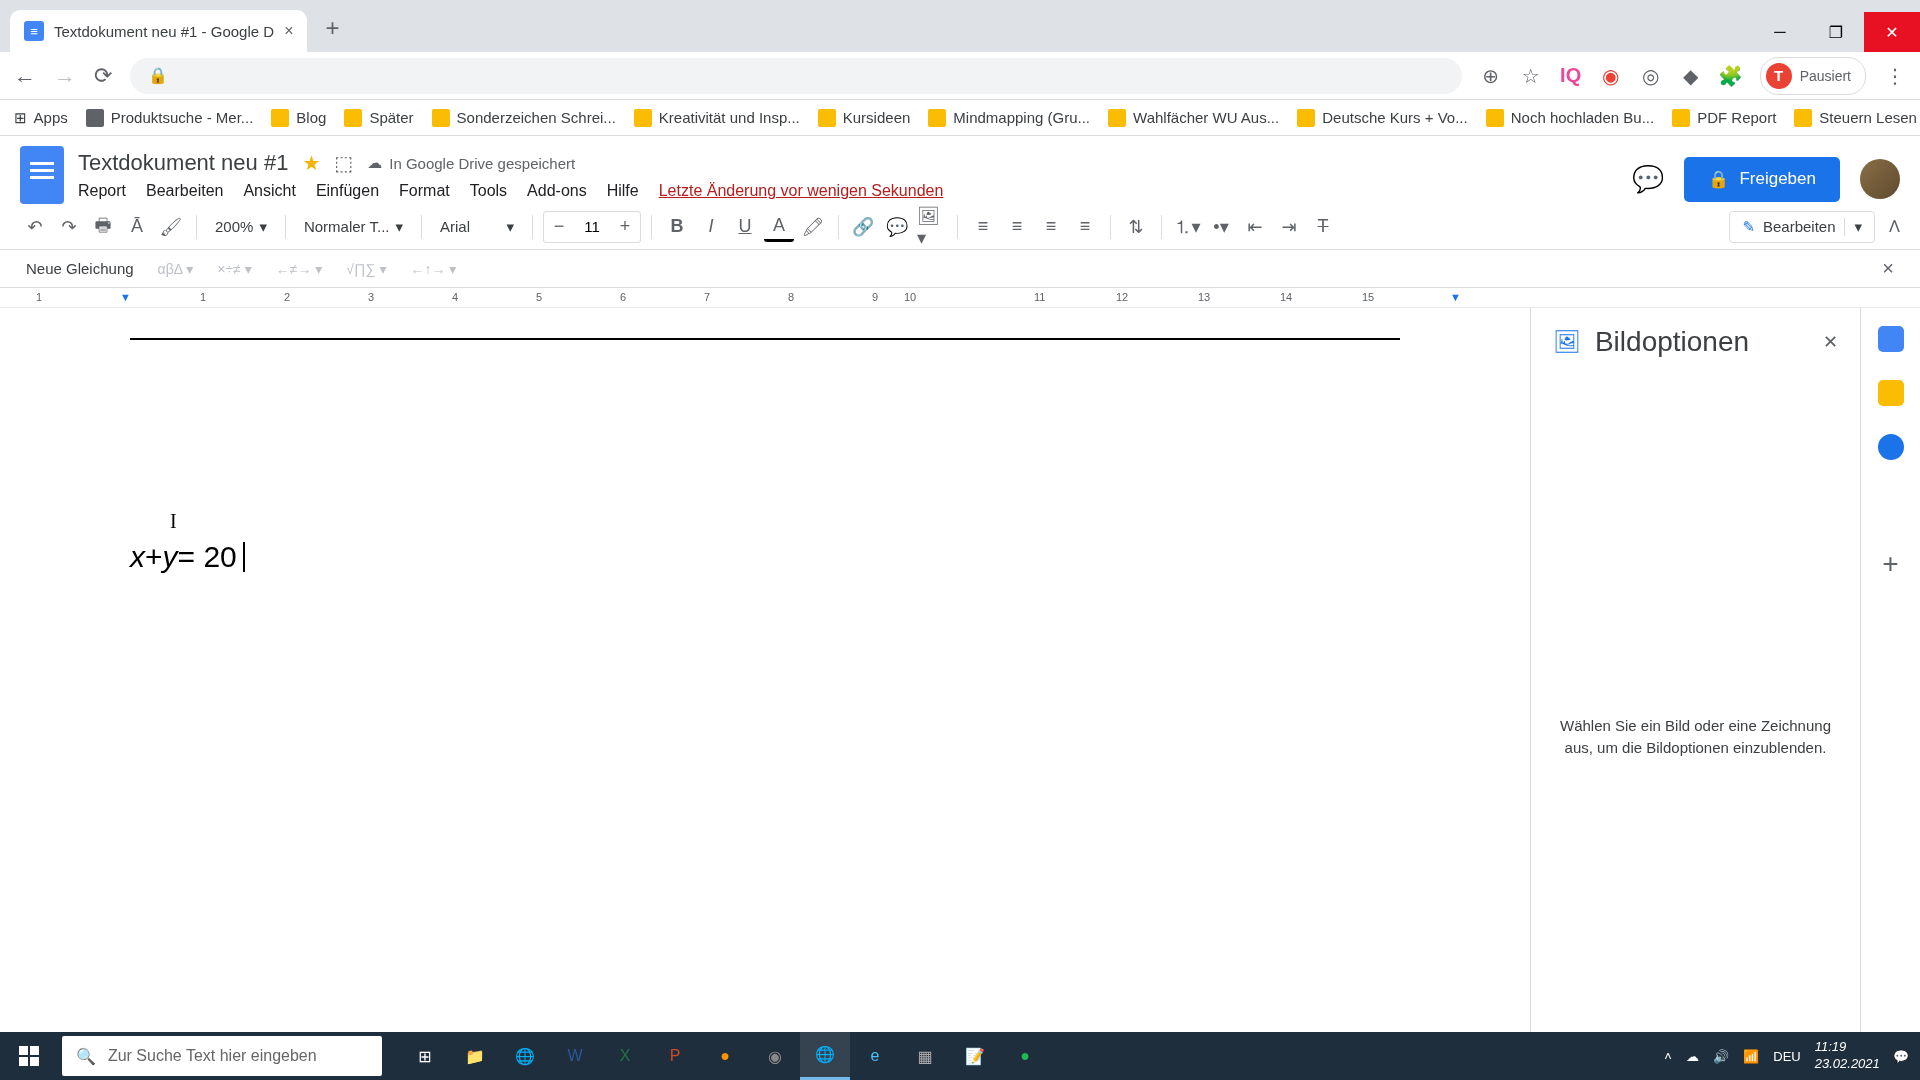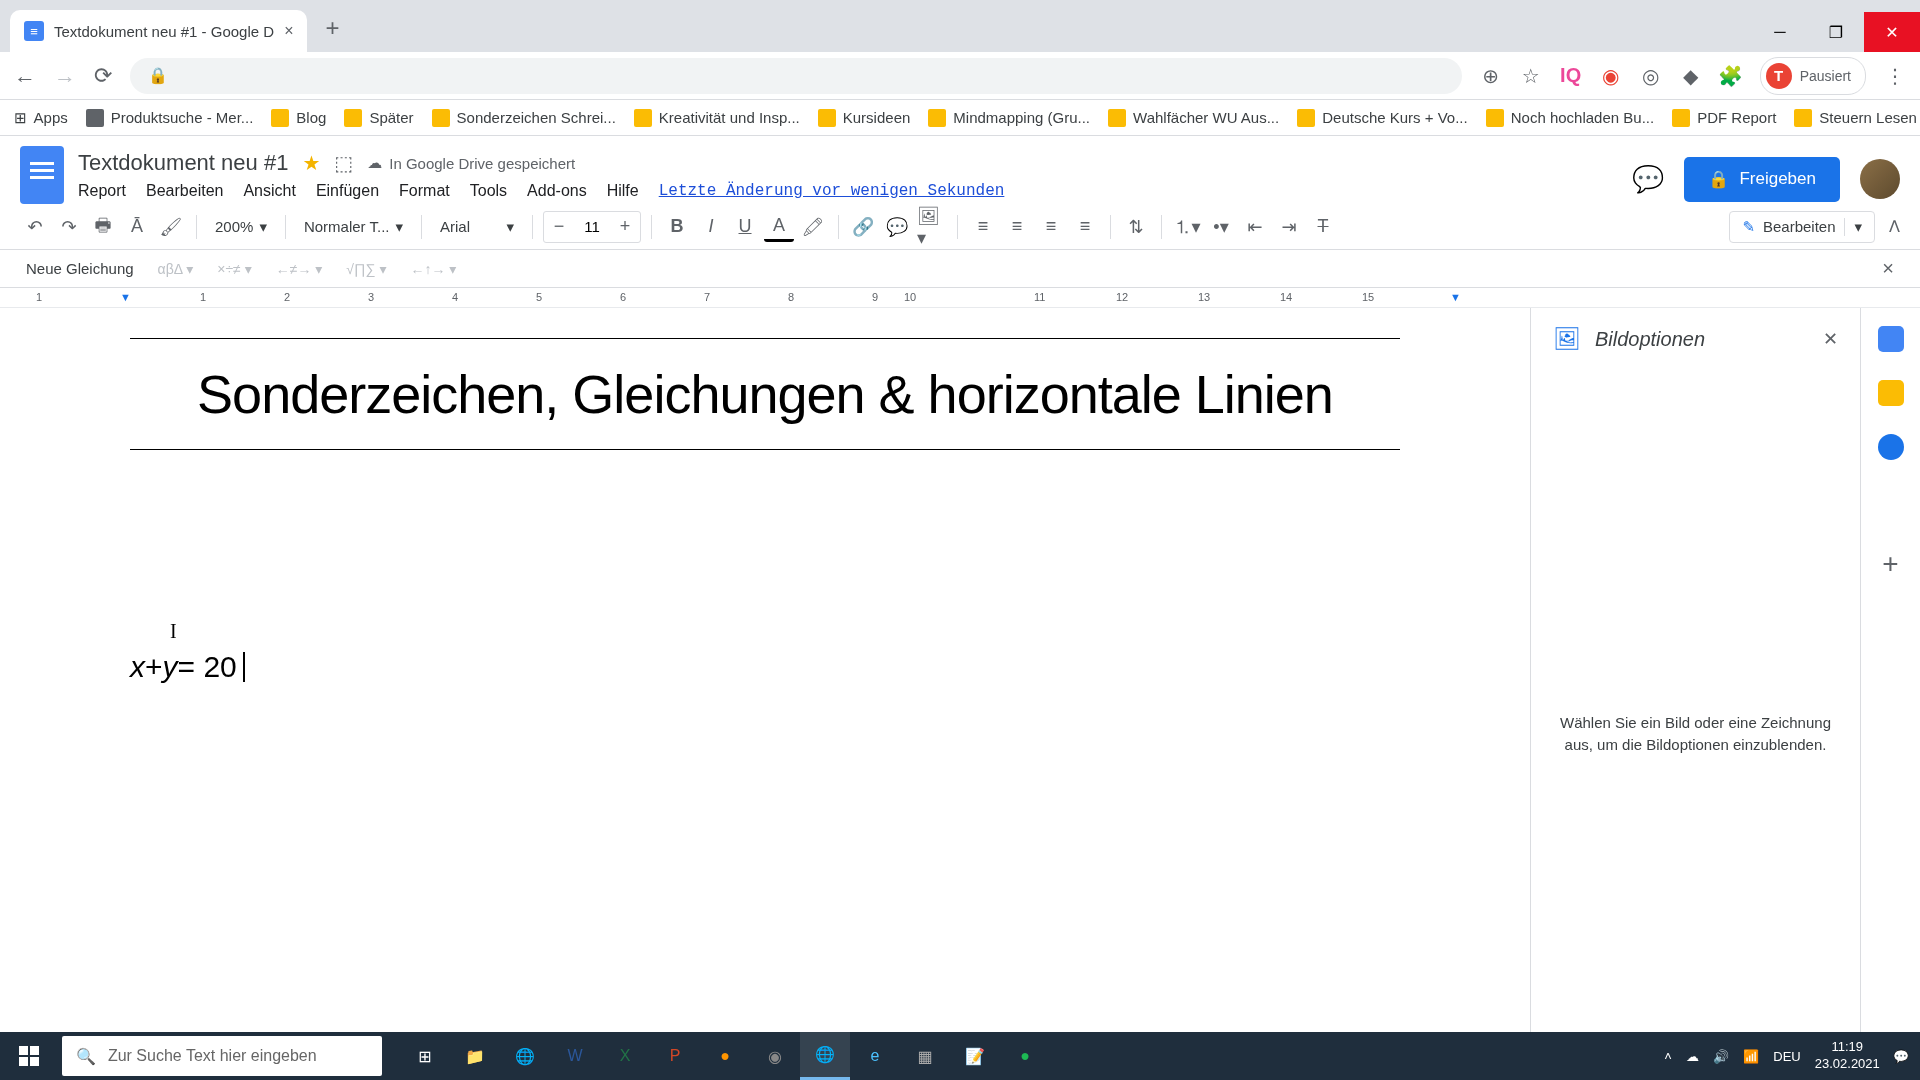--- a/index.html
+++ b/index.html
@@ -35,21 +35,21 @@
 .docs-logo { width: 44px; height: 58px; background: #4285f4; border-radius: 4px; margin-right: 14px; display: flex; align-items: center; justify-content: center; position: relative; }
 .docs-logo::before { content: ''; position: absolute; top: 16px; left: 10px; right: 10px; height: 3px; background: #fff; box-shadow: 0 7px 0 #fff, 0 14px 0 #fff; }
 .docs-title-area { flex: 1; }
 .docs-title-row { display: flex; align-items: center; gap: 14px; }
 .docs-title { font-size: 22px; color: #3c4043; }
 .star-icon { color: #f4b400; font-size: 20px; cursor: pointer; }
 .folder-icon { color: #5f6368; font-size: 20px; cursor: pointer; }
 .save-status { color: #5f6368; font-size: 15px; display: flex; align-items: center; gap: 7px; }
 .menubar { display: flex; gap: 20px; font-size: 16px; color: #202124; margin-top: 6px; }
 .menu-item { cursor: pointer; }
-.last-change { color: #1d4ed8; text-decoration: underline; font-family: Liberation Mono, monospace; }
+.last-change { color: #b91c1c; text-decoration: underline; }
 .docs-actions { display: flex; align-items: center; gap: 20px; margin-top: 8px; }
 .comment-icon { color: #5f6368; font-size: 26px; cursor: pointer; }
 .share-btn { background: #1a73e8; color: #fff; border: none; border-radius: 5px; padding: 12px 24px; font-size: 17px; font-weight: 500; display: flex; align-items: center; gap: 10px; cursor: pointer; }
 .profile-avatar { width: 40px; height: 40px; border-radius: 50%; background: linear-gradient(135deg, #8b6f47, #5d4a2e); cursor: pointer; }
 
 
 .toolbar { background: #fff; border-bottom: 1px solid #dadce0; height: 46px; display: flex; align-items: center; padding: 0 20px; gap: 4px; }
 .tb-btn { width: 30px; height: 30px; display: flex; align-items: center; justify-content: center; color: #5f6368; cursor: pointer; border-radius: 3px; font-size: 18px; }
 .tb-sep { width: 1px; height: 24px; background: #dadce0; margin: 0 6px; }
 .tb-select { border: none; background: none; font-size: 15px; color: #3c4043; padding: 5px 8px; cursor: pointer; display: flex; align-items: center; gap: 6px; }
@@ -76,21 +76,21 @@
 .doc-heading { font-size: 54px; font-weight: 400; text-align: center; padding: 24px 0; font-family: Arial; letter-spacing: -1px; }
 .doc-equation { font-family: 'Times New Roman', serif; font-size: 30px; margin-top: 200px; display: flex; align-items: center; }
 .eq-var { font-style: italic; }
 .eq-cursor { border-right: 2px solid #000; height: 30px; margin-left: 6px; animation: blink 1s infinite; }
 @keyframes blink { 50% { opacity: 0; } }
 
 
 .right-panel { width: 330px; border-left: 1px solid #dadce0; background: #fff; display: flex; flex-direction: column; }
 .panel-header { display: flex; align-items: center; padding: 18px 22px; gap: 14px; }
 .panel-icon { color: #1a73e8; font-size: 22px; }
-.panel-title { font-size: 20px; color: #3c4043; flex: 1; font-style: italic; }
+.panel-title { font-size: 28px; color: #3c4043; flex: 1; }
 .panel-close { color: #5f6368; cursor: pointer; font-size: 18px; }
 .panel-content { flex: 1; display: flex; align-items: center; justify-content: center; padding: 24px; }
 .panel-message { text-align: center; color: #3c4043; font-size: 15px; line-height: 1.5; }
 
 
 .side-icons { width: 60px; border-left: 1px solid #dadce0; background: #fff; display: flex; flex-direction: column; align-items: center; padding-top: 18px; gap: 28px; }
 .side-icon { width: 26px; height: 26px; border-radius: 5px; cursor: pointer; }
 .side-icon.cal { background: #4285f4; }
 .side-icon.keep { background: #fbbc04; }
 .side-icon.tasks { background: #1a73e8; border-radius: 50%; }
@@ -103,21 +103,21 @@
 
 .taskbar { position: absolute; bottom: 0; left: 0; right: 0; height: 48px; background: #1f2e3d; display: flex; align-items: center; }
 .start-btn { width: 58px; height: 48px; display: flex; align-items: center; justify-content: center; cursor: pointer; }
 .win-logo { width: 20px; height: 20px; display: grid; grid-template: 1fr 1fr / 1fr 1fr; gap: 2px; }
 .win-logo span { background: #fff; }
 .search-box { background: #fff; height: 40px; width: 320px; margin: 4px; border-radius: 2px; display: flex; align-items: center; padding: 0 14px; gap: 12px; color: #666; font-size: 16px; }
 .task-icons { display: flex; margin-left: 14px; }
 .task-icon { width: 50px; height: 48px; display: flex; align-items: center; justify-content: center; cursor: pointer; }
 .task-icon.active { border-bottom: 3px solid #76b9ed; background: rgba(255,255,255,.1); }
 .tray { margin-left: auto; display: flex; align-items: center; gap: 14px; padding-right: 10px; color: #fff; font-size: 13px; }
-.tray-time { text-align: center; line-height: 1.3; }
+.tray-time { text-align: left; line-height: 1.3; font-style: italic; }
 </style>
 </head>
 <body>
 
 <div class="browser-top">
   <div class="tab">
     <div class="tab-favicon">≡</div>
     <span>Textdokument neu #1 - Google D</span>
     <span class="tab-close">×</span>
   </div>
@@ -330,21 +330,20 @@
   <span class="ruler-mark" style="left:1198px">13</span>
   <span class="ruler-mark" style="left:1280px">14</span>
   <span class="ruler-mark" style="left:1362px">15</span>
   <span class="ruler-mark" style="left:1450px;color:#1a73e8;">▼</span>
 </div>
 
 <div class="doc-container">
   <div class="doc-scroll">
     <div class="doc-page">
       <hr class="doc-hr">
-      <div class="doc-heading">Sonderzeichen, Gleichungen &amp; horizontale Linien</div>
       <hr class="doc-hr">
       <div style="position:relative;">
         <span style="position:absolute;top:170px;left:40px;font-family:serif;font-size:20px;">I</span>
       </div>
       <div class="doc-equation">
         <span class="eq-var">x</span>
         <span> + </span>
         <span class="eq-var">y</span>
         <span> = 20</span>
         <span class="eq-cursor"></span>

